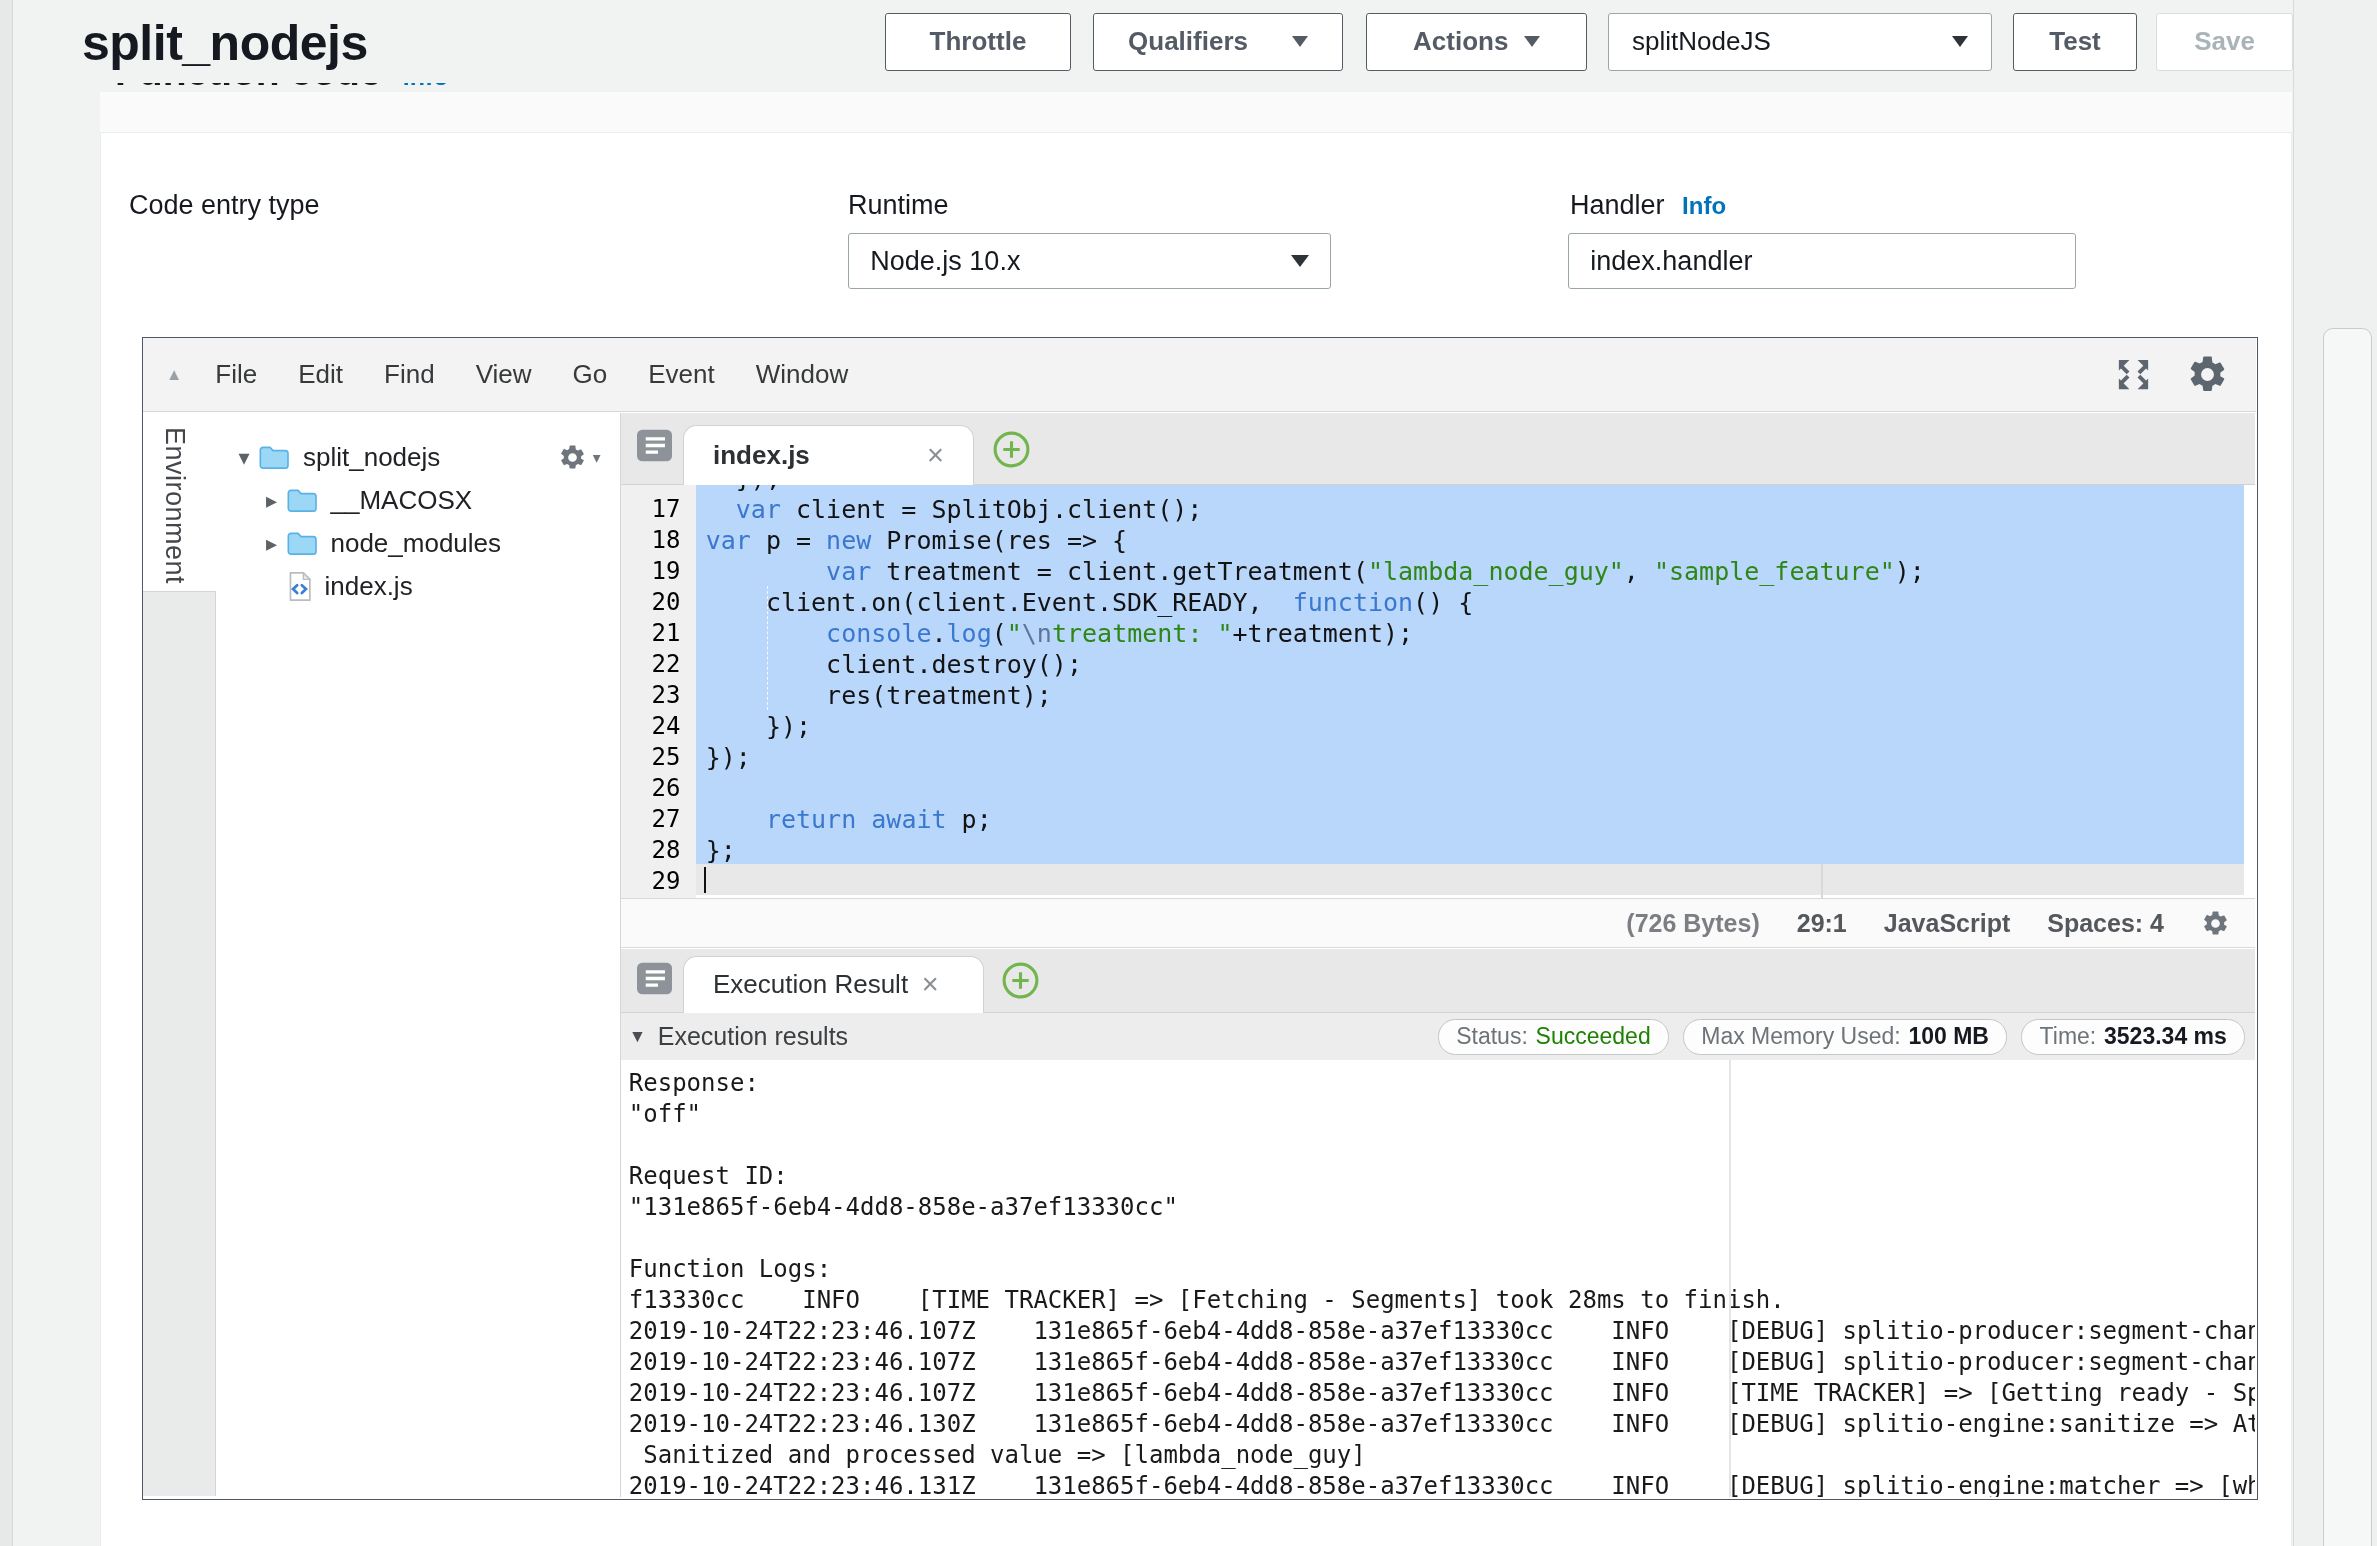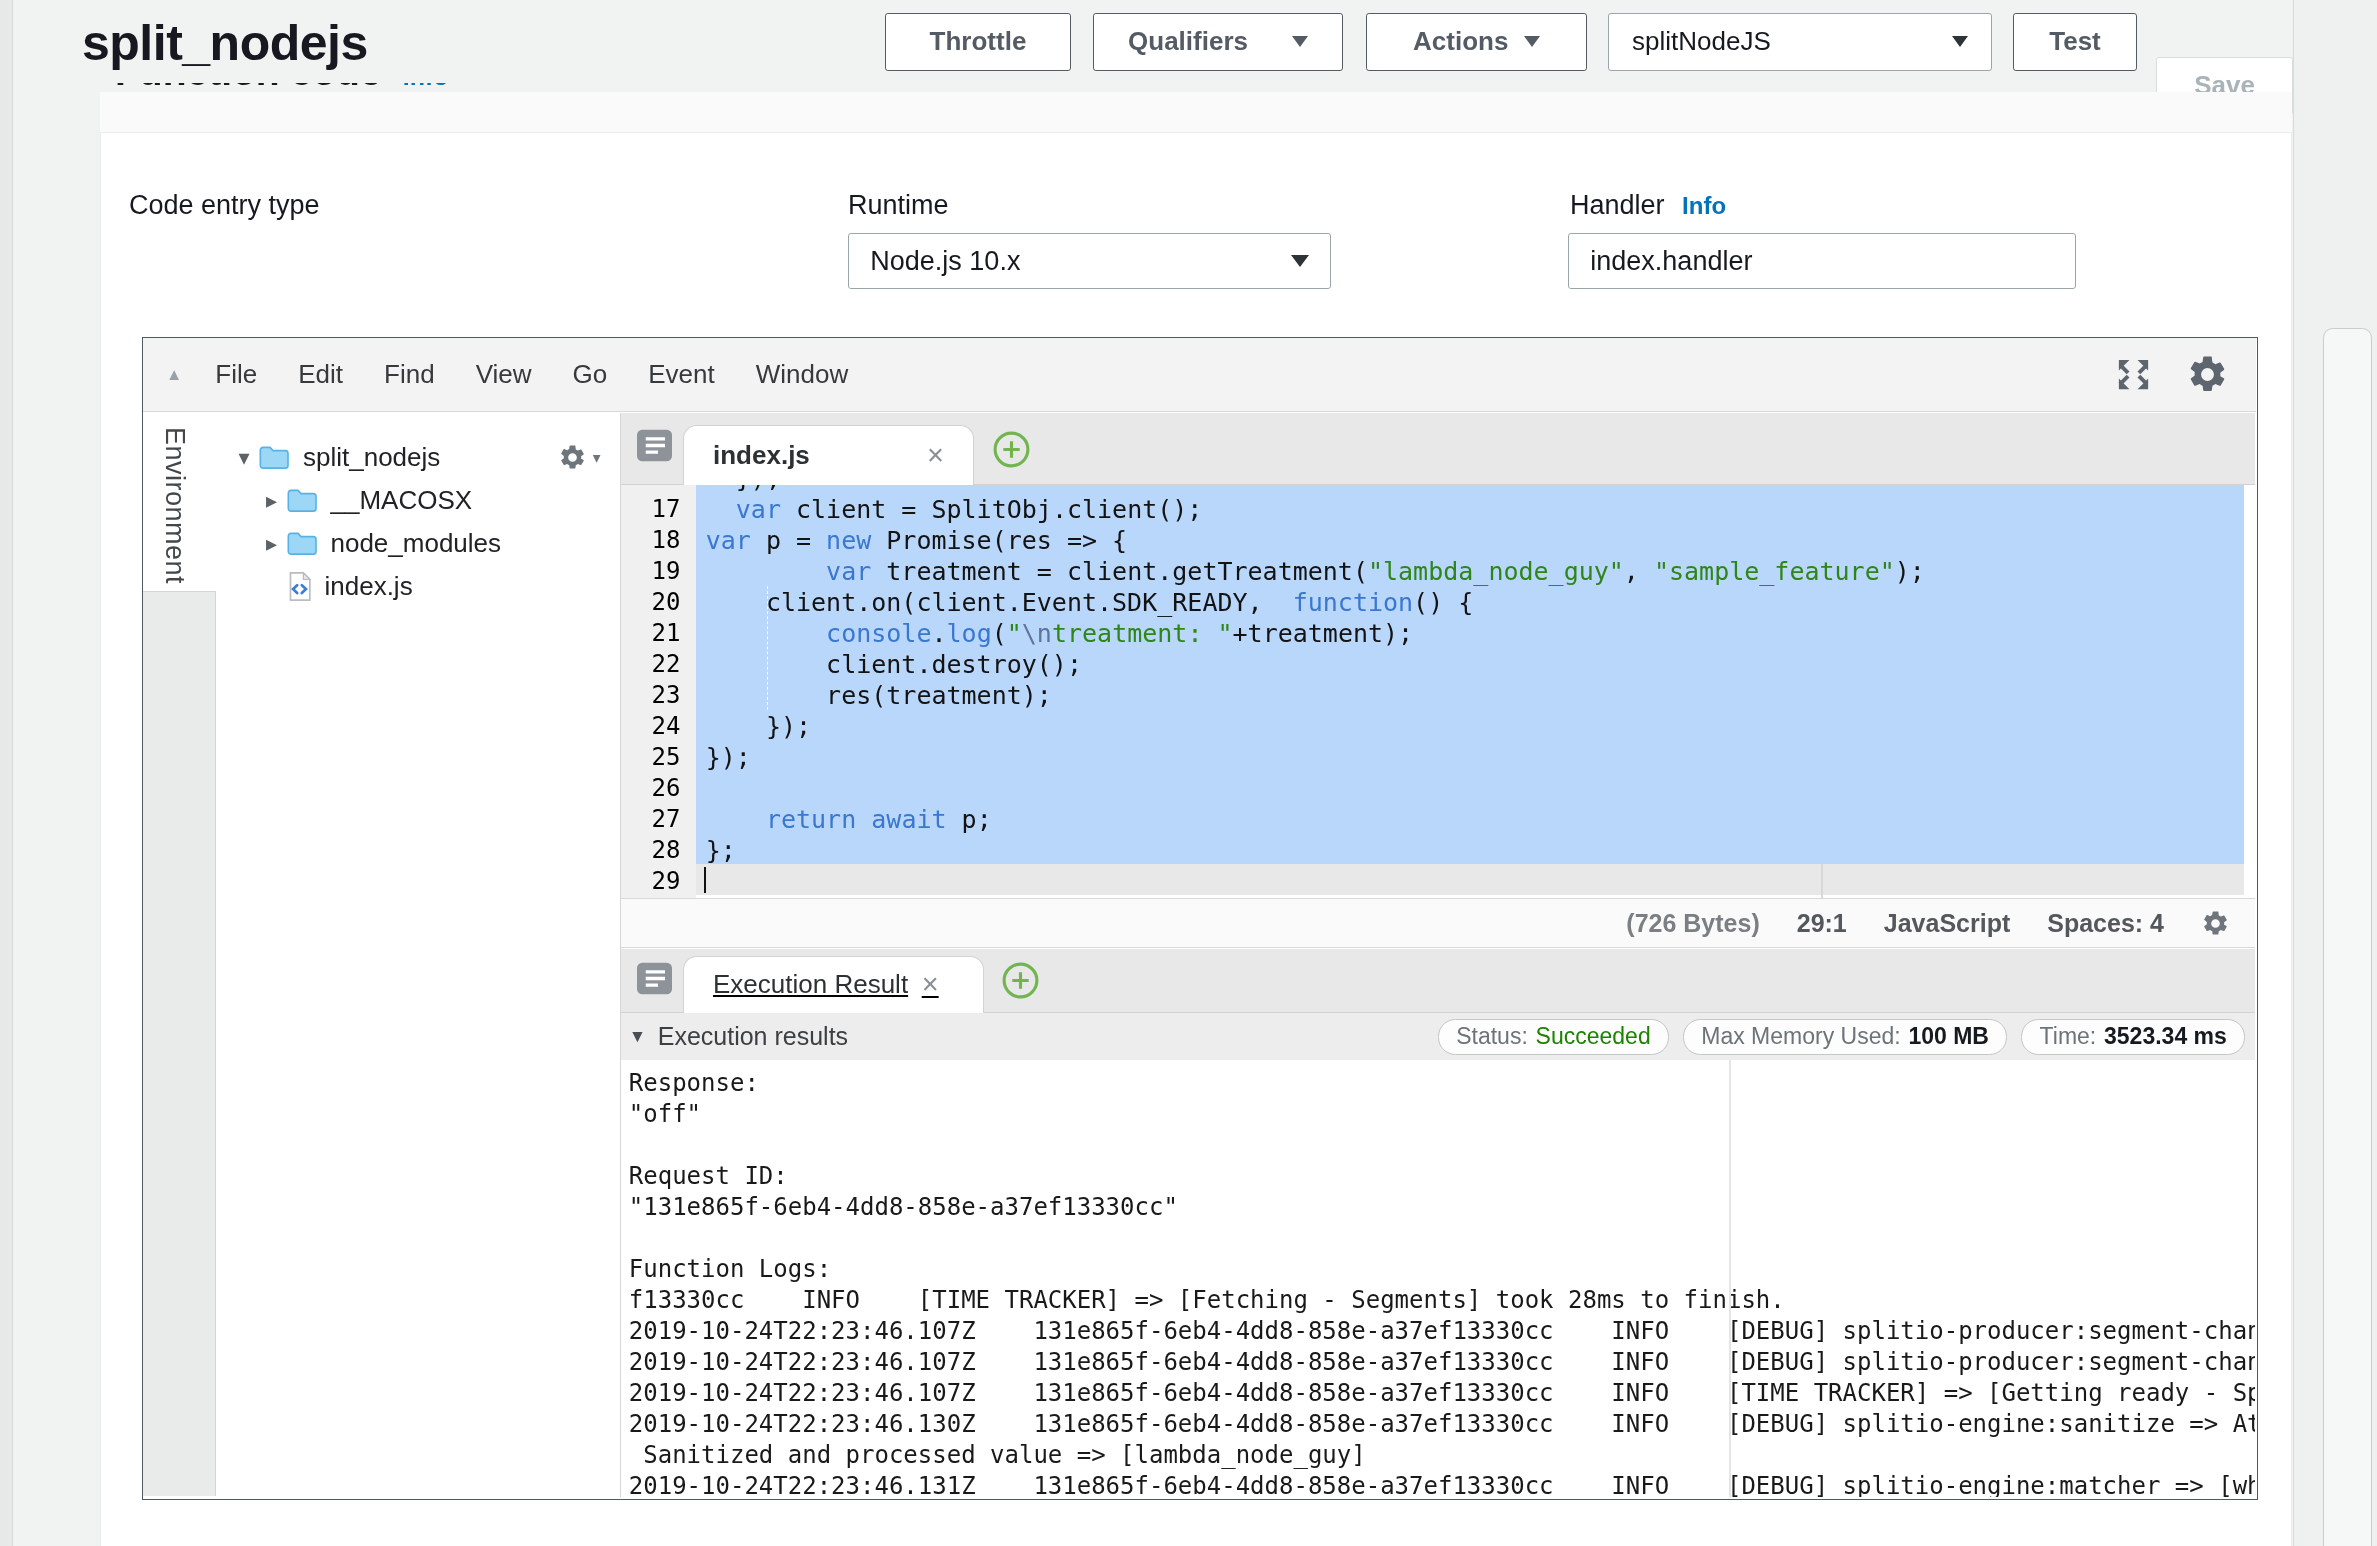--- a/index.html
+++ b/index.html
@@ -134,21 +134,21 @@
     <span>Actions</span>
     <span class="caret-down"></span>
   </div>
   <div class="hselect" style="left:1608px; width:384px;">
     <span>splitNodeJS</span>
     <span class="caret-down"></span>
   </div>
   <div class="hbtn" style="left:2013px; width:124px;">
     <span>Test</span>
   </div>
-  <div class="hbtn disabled" style="left:2156px; width:137px;margin-top:44px;">
+  <div class="hbtn disabled" style="left:2156px; width:137px;">
     <span>Save</span>
   </div>
 
   <div class="abs card"></div>
   <div class="abs card-strip"></div>
   <div class="abs sliver">
     <div class="sliver-inner">
       <span class="sliver-title">Function code</span>
       <span class="sliver-info">Info</span>
     </div>
@@ -309,21 +309,21 @@
           <svg width="29" height="29" viewBox="0 0 24 24" fill="currentColor">
             <path d="M19.14,12.94a7.49,7.49,0,0,0,.06-.94,7.49,7.49,0,0,0-.06-.94l2.03-1.58a.5.5,0,0,0,.12-.64l-1.92-3.32a.5.5,0,0,0-.61-.22l-2.39,1a7.34,7.34,0,0,0-1.62-.94l-.36-2.54A.5.5,0,0,0,13.9,2H10.1a.5.5,0,0,0-.49.42L9.25,4.96a7.34,7.34,0,0,0-1.62.94l-2.39-1a.5.5,0,0,0-.61.22L2.71,8.44a.5.5,0,0,0,.12.64l2.03,1.58a7.49,7.49,0,0,0-.06.94,7.49,7.49,0,0,0,.06.94L2.83,14.12a.5.5,0,0,0-.12.64l1.92,3.32a.5.5,0,0,0,.61.22l2.39-1a7.34,7.34,0,0,0,1.62.94l.36,2.54a.5.5,0,0,0,.49.42h3.8a.5.5,0,0,0,.49-.42l.36-2.54a7.34,7.34,0,0,0,1.62-.94l2.39,1a.5.5,0,0,0,.61-.22l1.92-3.32a.5.5,0,0,0-.12-.64ZM12,15.6A3.6,3.6,0,1,1,15.6,12,3.6,3.6,0,0,1,12,15.6Z"></path>
           </svg>
         </div>
 
         <div class="tabrow exec-tabrow">
           <svg class="doc-ico" width="39" height="35" viewBox="0 0 22 20">
             <rect x="1" y="1" width="20" height="18" rx="3" fill="#8d9399"></rect>
             <path d="M6 6.2 h11 M6 10 h11 M6 13.8 h7" stroke="#fff" stroke-width="1.9"></path>
           </svg>
-          <div class="tab" style="width:301px; gap:13.6px;text-decoration:underline;">
+          <div class="tab" style="width:301px; gap:13.6px;">
             <span class="tab-label">Execution Result</span>
             <span class="tab-close">×</span>
           </div>
           <svg class="plus-ico" style="left:380px; top:11.6px;" width="39" height="39" viewBox="0 0 20 20">
             <circle cx="10" cy="10" r="8.4" fill="none" stroke="#72b54e" stroke-width="1.6"></circle>
             <path d="M10 5.8v8.4M5.8 10h8.4" stroke="#72b54e" stroke-width="1.6"></path>
           </svg>
         </div>
 
         <div class="exec-header">

